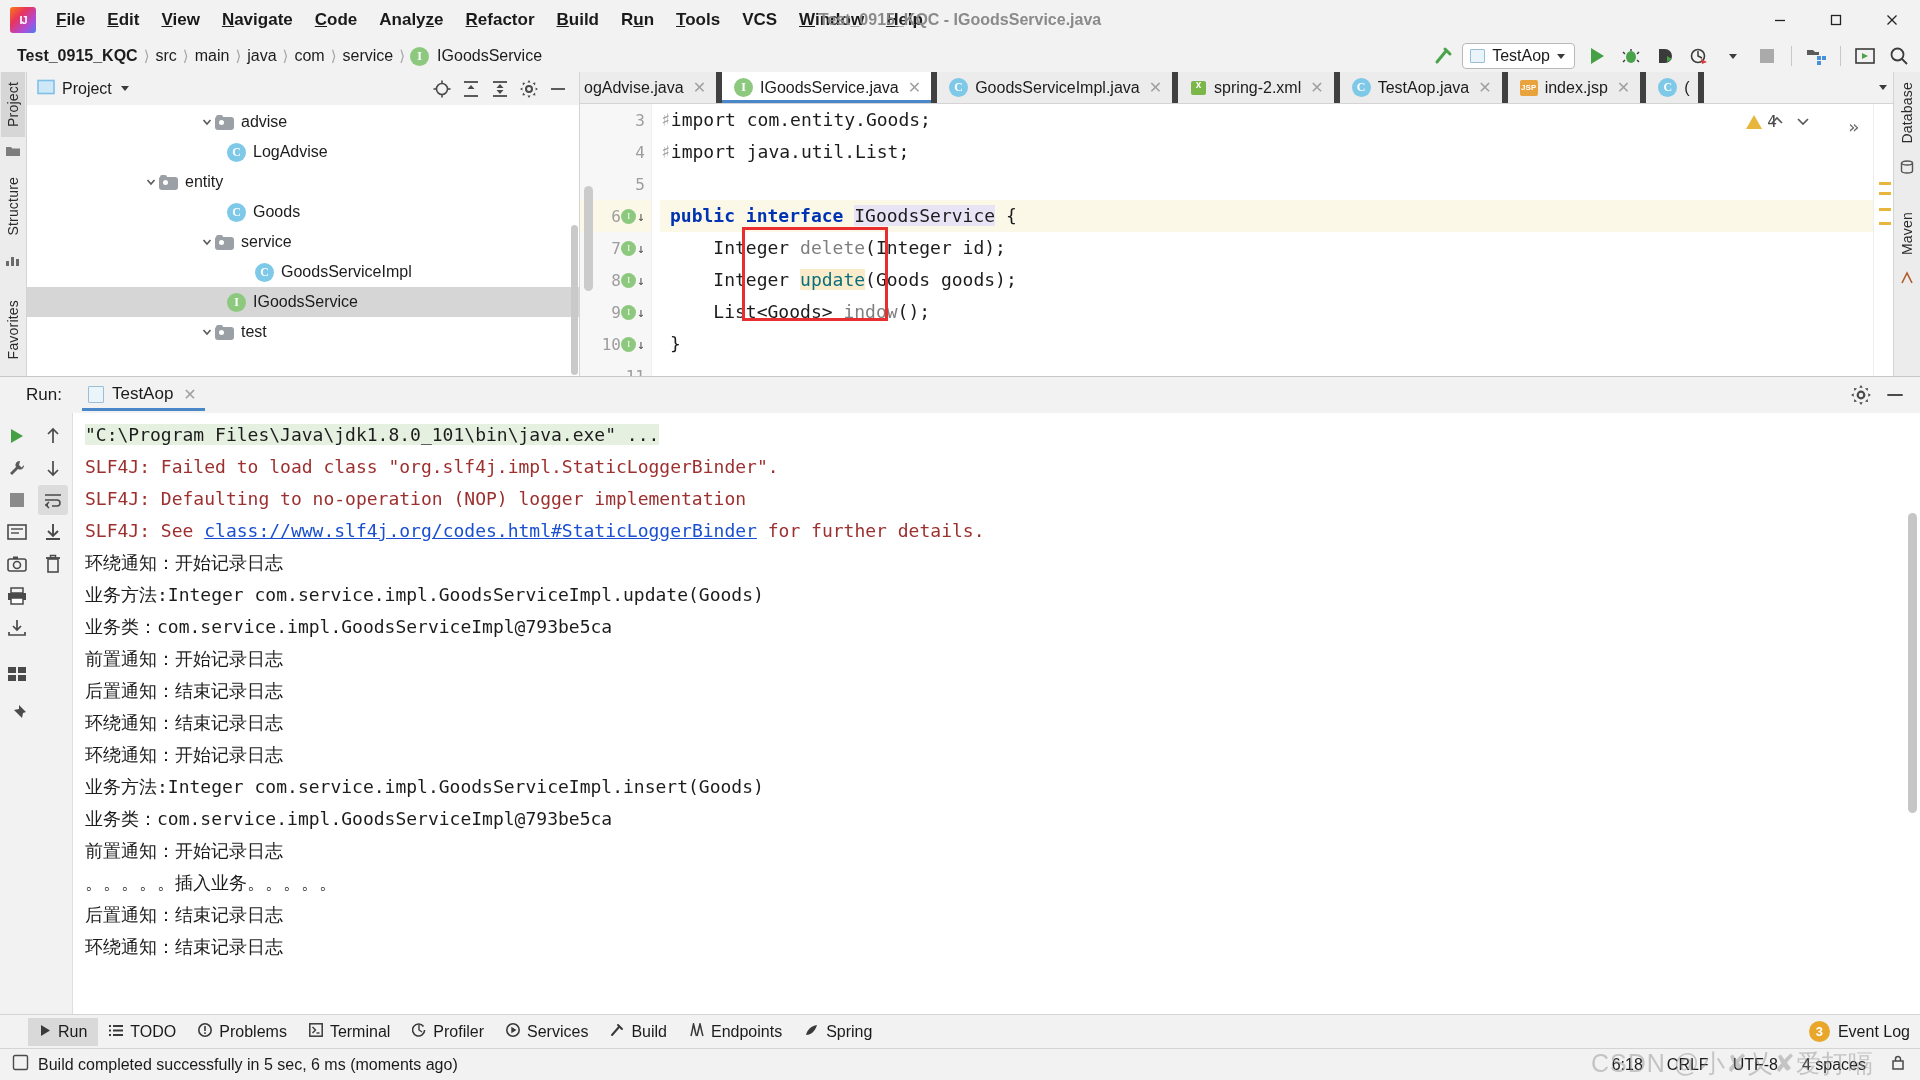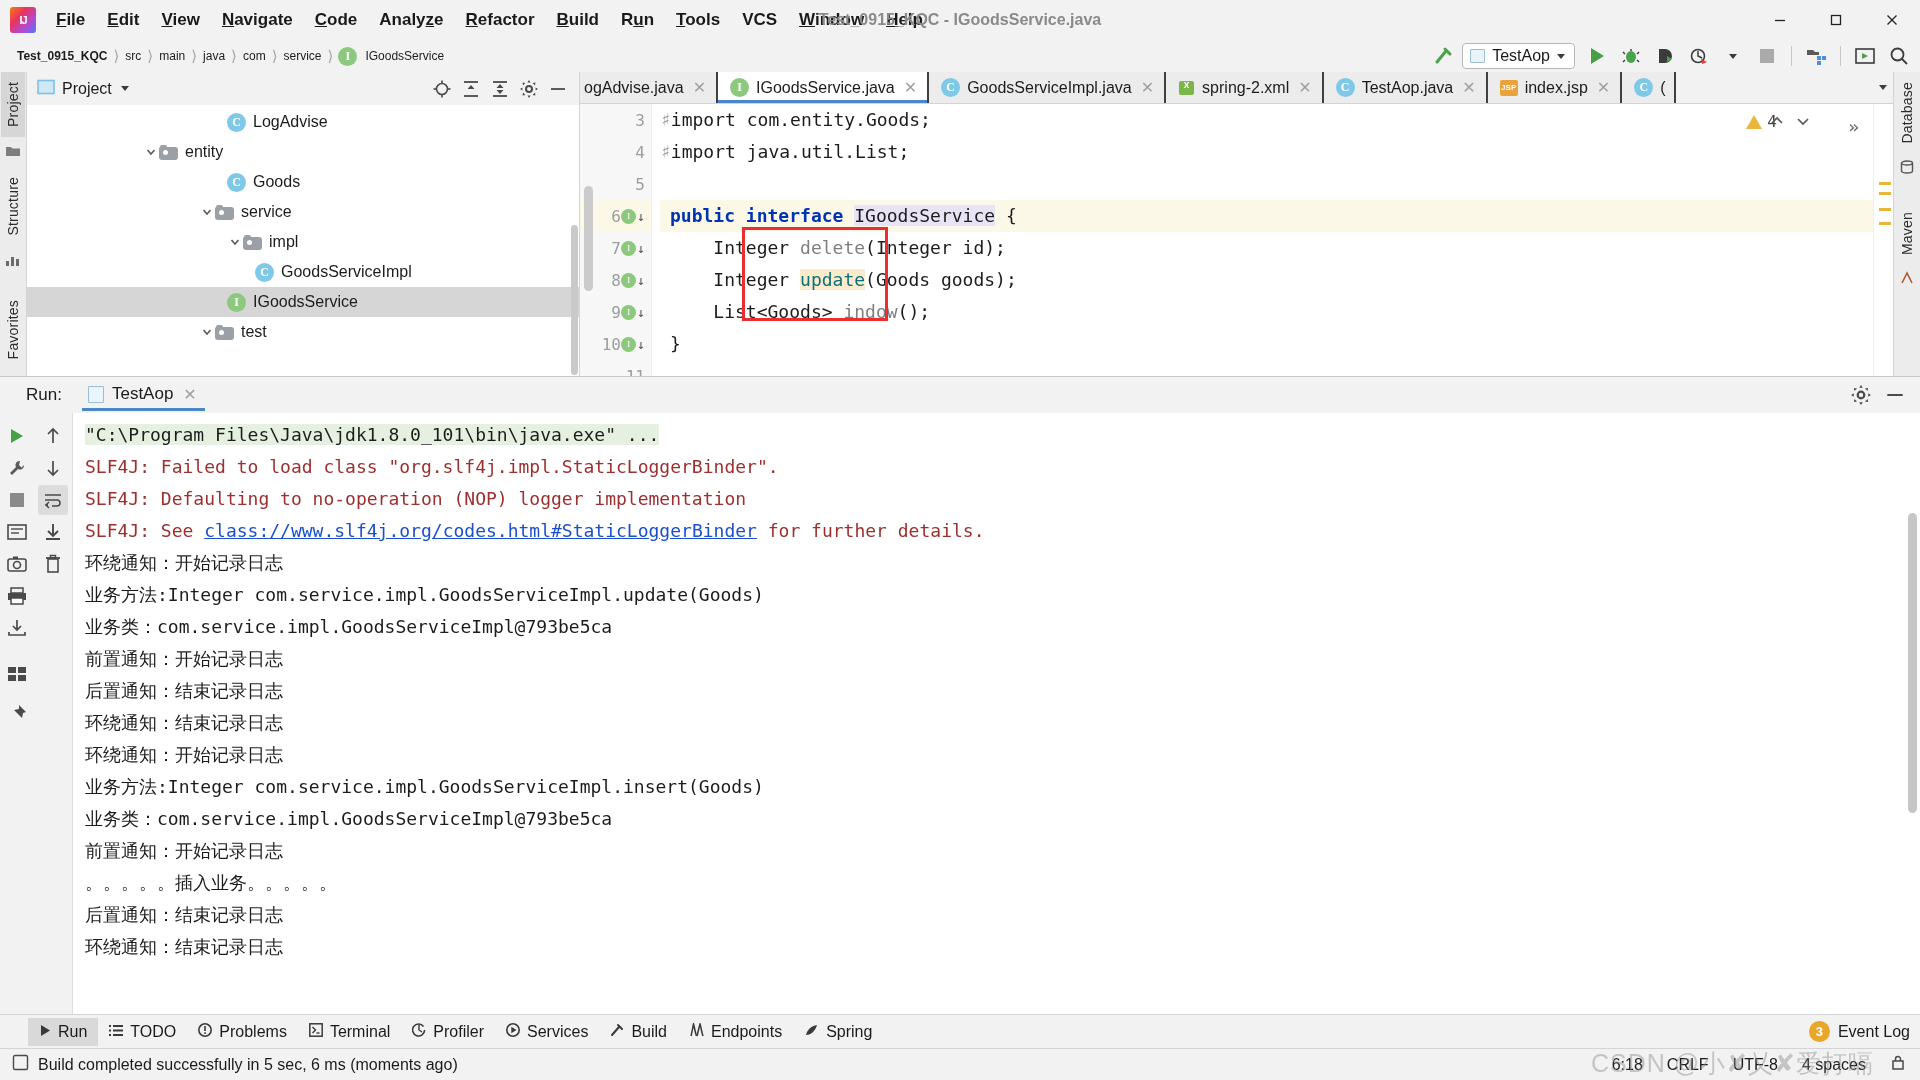--- a/index.html
+++ b/index.html
@@ -21,21 +21,21 @@
   .menu-item { font-size: 17px; color: #1a1a1a; padding: 4px 11px; cursor: default; white-space: nowrap; }
   .menu-item .mn { text-decoration: underline; }
   .win-title { position: absolute; left: 0; right: 0; text-align: center; font-size: 16px; color: #8a8a8a; pointer-events: none; }
   .win-btns { margin-left: auto; display: flex; height: 40px; z-index: 3; }
   .win-btn { width: 56px; height: 40px; display: flex; align-items: center; justify-content: center; }
   .win-btn svg { stroke: #222; }
 
   
   .navbar { height: 32px; background: #f2f2f2; display: flex; align-items: center; padding: 0 6px 0 14px; flex: 0 0 32px; position: relative; }
   .crumbs { display: flex; align-items: center; }
-  .crumb { font-size: 12px; color: #1c1c1c; padding: 2px 3px; white-space: nowrap; }
+  .crumb { font-size: 16px; color: #1c1c1c; padding: 2px 3px; white-space: nowrap; }
   .crumb.bold { font-weight: bold; }
   .crumb-sep { color: #a6a6a6; font-size: 15px; margin: 0 3px; }
   .navbar-right { margin-left: auto; display: flex; align-items: center; gap: 4px; }
   .tb-btn { width: 30px; height: 26px; display: flex; align-items: center; justify-content: center; border-radius: 3px; }
   .runcfg { display: flex; align-items: center; gap: 7px; border: 1px solid #b8b8b8; border-radius: 4px;
             background: #fff; height: 26px; padding: 0 9px 0 7px; margin-right: 3px; }
   .runcfg-label { font-size: 16px; color: #1b1b1b; }
   .runcfg-ic { width: 15px; height: 14px; border: 1.6px solid #9bbdd6; background: #e8f3fa; border-radius: 1px; }
   .tri-right { width: 0; height: 0; border-left: 13px solid #46a046; border-top: 8px solid transparent; border-bottom: 8px solid transparent; }
   .caret { width: 0; height: 0; border-top: 5px solid #3c3c3c; border-left: 4.5px solid transparent; border-right: 4.5px solid transparent; }
@@ -75,21 +75,21 @@
   .badge-c, .badge-i { width: 19px; height: 19px; border-radius: 50%; flex: none; display: flex; align-items: center; justify-content: center;
                        font-size: 12px; font-weight: bold; color: #fff; font-family: "Liberation Serif", serif; }
   .badge-c { background: #7ec8e8; }
   .badge-i { background: #8cc97e; }
   .tree-label { margin-left: 7px; }
   .tree-scrollbar { position: absolute; right: 1px; top: 8px; width: 7px; height: 150px; background: #c9c9c9; border-radius: 4px; }
 
   
   .editor-col { flex: 1 1 auto; display: flex; flex-direction: column; min-width: 0; background: #fff; }
   .tabs { height: 32px; background: #f2f2f2; display: flex; align-items: stretch; flex: none; overflow: hidden; border-bottom: 1px solid #d4d4d4; }
-  .tab { display: flex; align-items: center; gap: 7px; padding: 0 8px 0 12px; background: #ececec; border-right: 2px solid #404040;
+  .tab { display: flex; align-items: center; gap: 7px; padding: 0 8px 0 12px; background: #ececec; border-right: 6px solid #404040;
          font-size: 16px; color: #1c1c1c; white-space: nowrap; position: relative; }
   .tab.active { background: #fff; }
   .tab.active:after { content: ""; position: absolute; left: 0; right: 0; bottom: 0; height: 3px; background: #4a87c9; }
   .tab-x { color: #a0a0a0; font-size: 16px; padding: 0 2px; }
   .tabs-right { margin-left: auto; display: flex; align-items: center; padding: 0 6px; gap: 3px; }
   .tab-ic-xml { width: 17px; height: 16px; flex: none; position: relative; }
   .tab-ic-xml:before { content:""; position:absolute; left:1px; top:1px; width:15px; height:14px; background:#7ab648; border-radius:2px; }
   .tab-ic-xml:after { content:"x"; position:absolute; left:0; right:0; top:-1px; text-align:center; font-size:10px; color:#fff; font-weight:bold; }
   .tab-ic-jsp { width: 18px; height: 16px; flex: none; background: #e8a33d; border-radius: 2px; display:flex; align-items:center; justify-content:center;
                 font-size: 8px; color: #fff; font-weight: bold; }
@@ -347,20 +347,31 @@
               </svg>
           </div>
           <div class="pane-ic">
             <svg width="20" height="20" viewBox="0 0 20 20">
                 <line x1="3" y1="10" x2="17" y2="10" stroke="#4a4a4a" stroke-width="1.8"></line>
               </svg>
           </div>
         </div>
       </div>
       <div class="tree">
+        <div class="tree-row" style="padding-left:172px;">
+          <span class="chev">
+              <svg width="12" height="12" viewBox="0 0 12 12">
+                <path d="M2.5 4 L6 8 L9.5 4" fill="none" stroke-width="1.6"></path>
+              </svg>
+            </span>
+          <span class="folder-ic">
+              <span class="folder-dot"></span>
+            </span>
+          <span class="tree-label">advise</span>
+        </div>
         <div class="tree-row" style="padding-left:200px;">
           <span class="badge-c">C</span>
           <span class="tree-label">LogAdvise</span>
         </div>
         <div class="tree-row" style="padding-left:116px;">
           <span class="chev">
               <svg width="12" height="12" viewBox="0 0 12 12">
                 <path d="M2.5 4 L6 8 L9.5 4" fill="none" stroke-width="1.6"></path>
               </svg>
             </span>
@@ -376,31 +387,20 @@
         <div class="tree-row" style="padding-left:172px;">
           <span class="chev">
               <svg width="12" height="12" viewBox="0 0 12 12">
                 <path d="M2.5 4 L6 8 L9.5 4" fill="none" stroke-width="1.6"></path>
               </svg>
             </span>
           <span class="folder-ic">
               <span class="folder-dot"></span>
             </span>
           <span class="tree-label">service</span>
-        </div>
-        <div class="tree-row" style="padding-left:200px;">
-          <span class="chev">
-              <svg width="12" height="12" viewBox="0 0 12 12">
-                <path d="M2.5 4 L6 8 L9.5 4" fill="none" stroke-width="1.6"></path>
-              </svg>
-            </span>
-          <span class="folder-ic">
-              <span class="folder-dot"></span>
-            </span>
-          <span class="tree-label">impl</span>
         </div>
         <div class="tree-row" style="padding-left:228px;">
           <span class="badge-c">C</span>
           <span class="tree-label">GoodsServiceImpl</span>
         </div>
         <div class="tree-row sel" style="padding-left:200px;">
           <span class="badge-i">I</span>
           <span class="tree-label">IGoodsService</span>
         </div>
         <div class="tree-row" style="padding-left:172px;">

